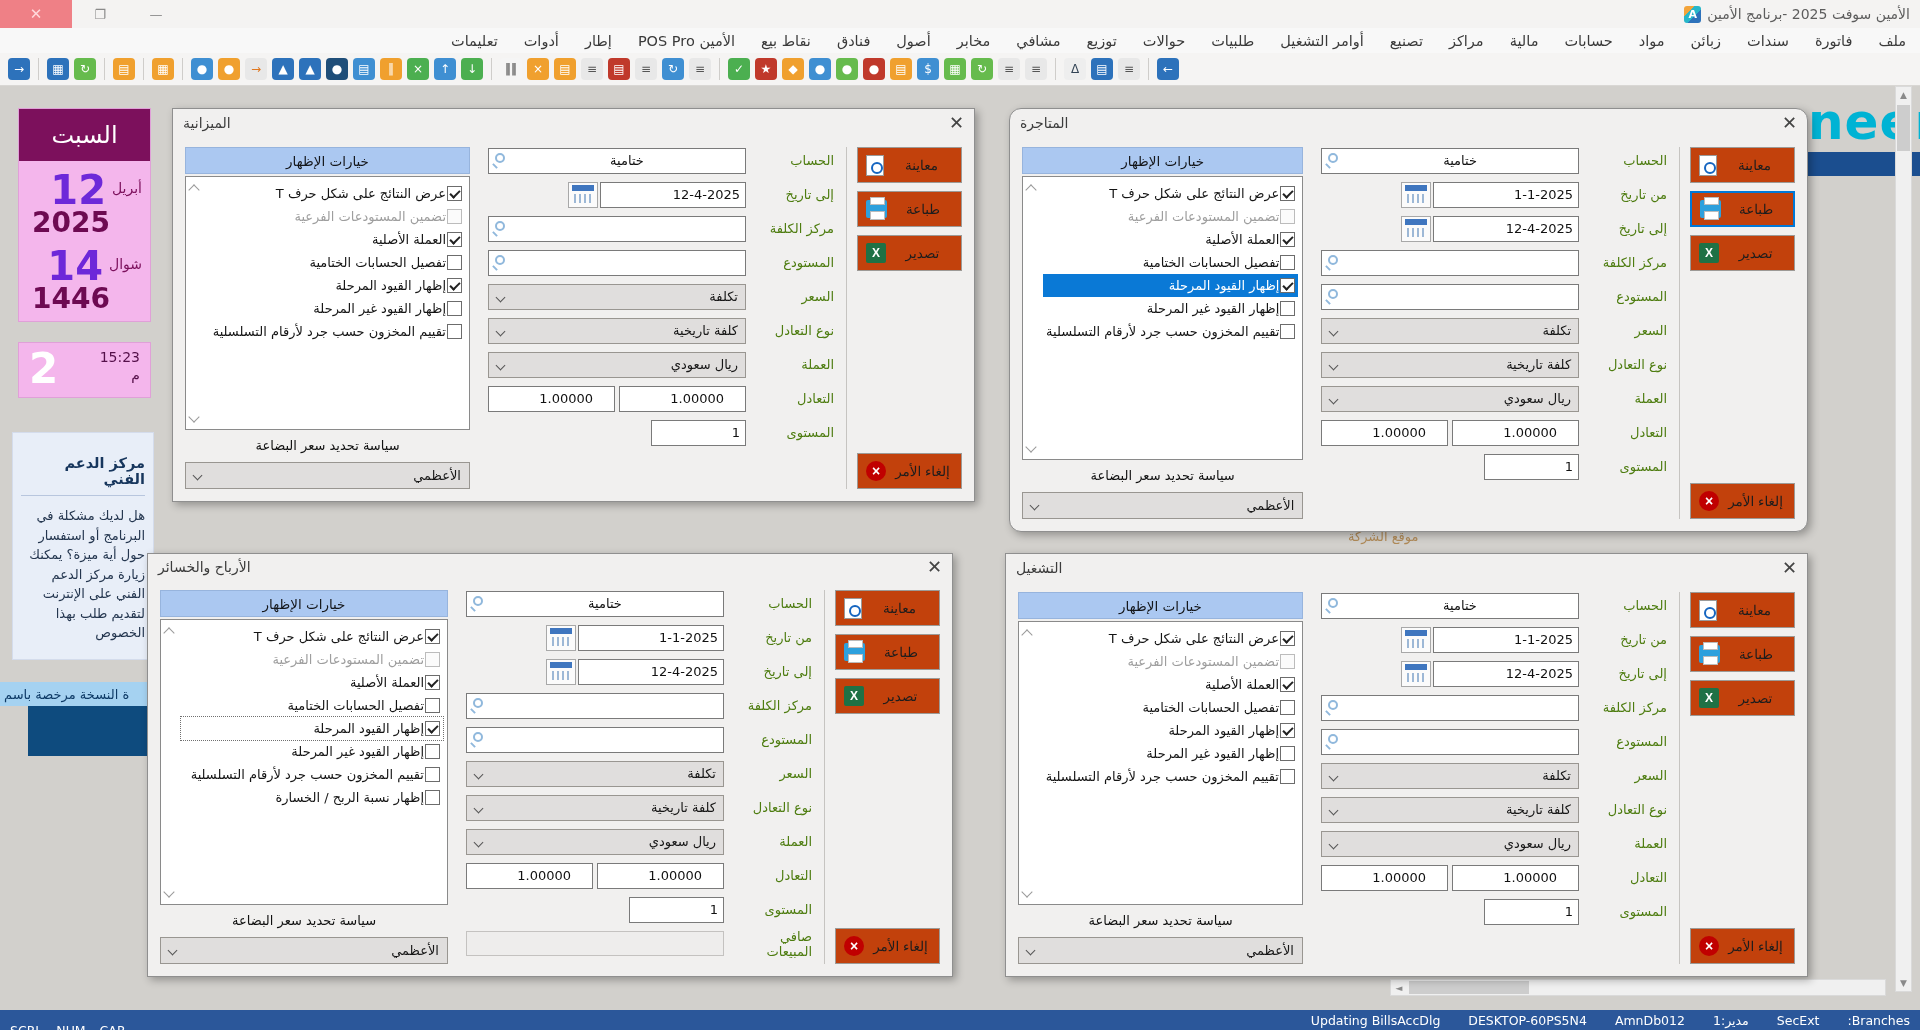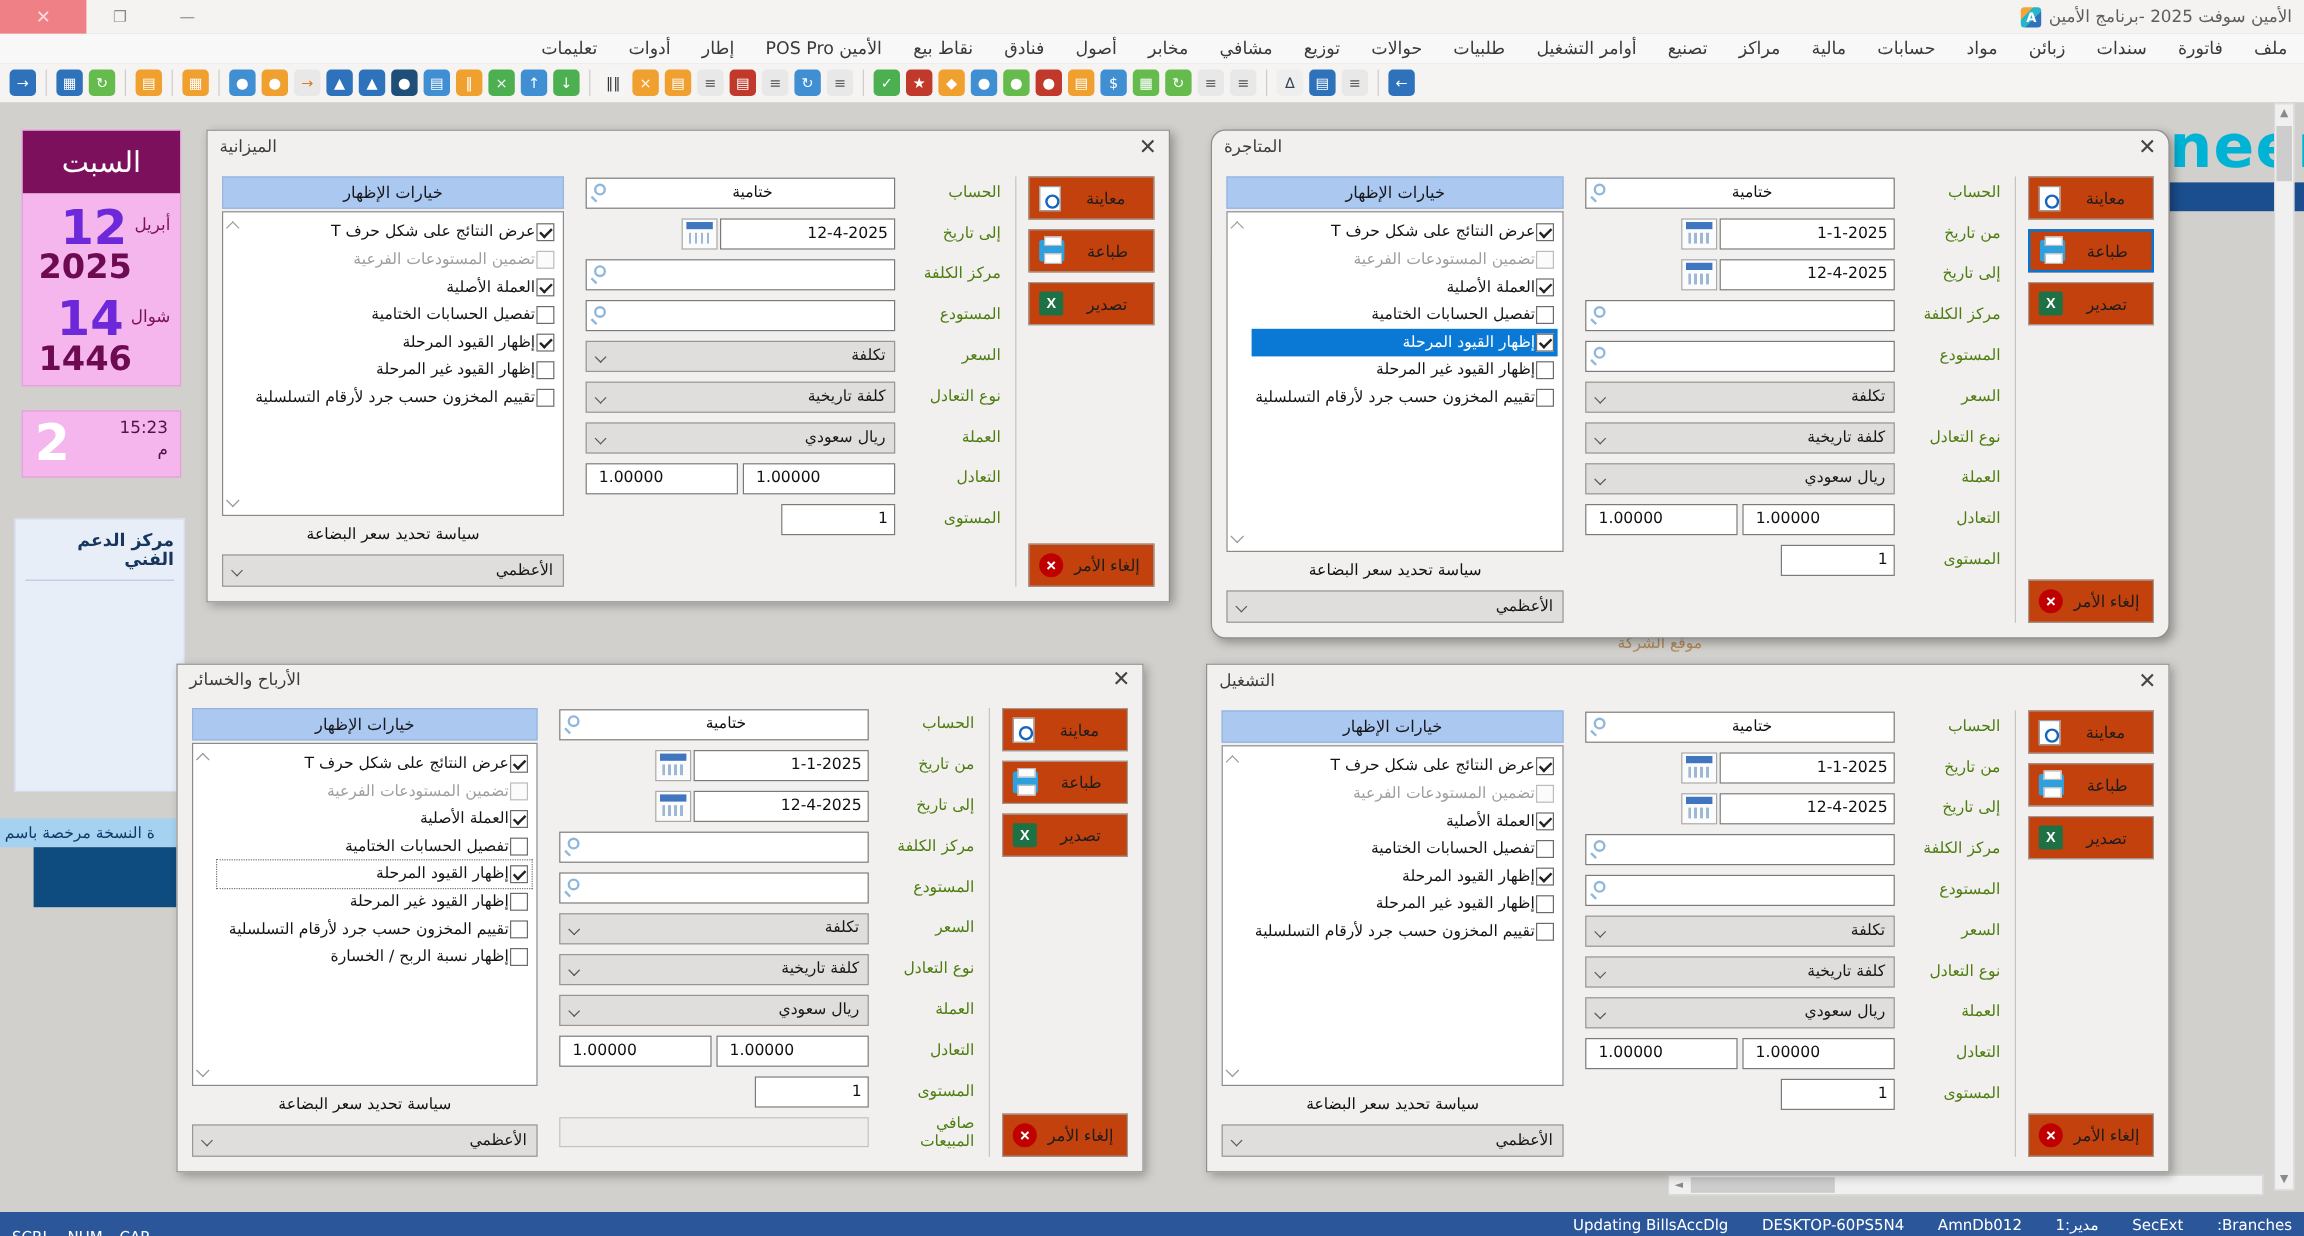--- a/index.html
+++ b/index.html
@@ -55,21 +55,21 @@
   .date-block { display:flex; direction:rtl; align-items:flex-start; padding:10px 8px 0; }
   .date-block .m { color:#7c105c; font-size:14px; margin-top:9px; margin-left:6px; }
   .date-block .num { color:#6d28d9; font-size:40px; font-weight:bold; line-height:.95; }
   .year { direction:rtl; text-align:right; padding-left:6px; padding-right:40px; color:#6d0a52;
     font-size:28px; font-weight:bold; line-height:1; }
   .timebox { position:absolute; left:18px; top:256px; width:133px; height:56px; background:#f4b6ec;
     border:1px solid #e0a0d8; display:flex; direction:rtl; padding:5px 10px; }
   .timebox .tcol { display:flex; flex-direction:column; color:#55104a; font-size:14px; line-height:1.3; text-align:right; }
   .timebox .bignum { color:#fff; font-size:42px; font-weight:bold; margin-right:auto; line-height:1; }
   .support { position:absolute; left:12px; top:346px; width:142px; height:228px; background:#e8eef8;
-    border:1px solid #d4dcec; padding:10px 8px; direction:rtl; }
+    border:1px solid #d4dcec; padding:22px 8px; direction:rtl; }
   .support h3 { color:#17365d; font-size:14.5px; font-weight:bold; text-align:right; padding-bottom:8px;
     border-bottom:1px solid #b8c6de; margin-bottom:10px; }
   .support p { color:#24364f; font-size:13px; line-height:1.5; text-align:right; }
   .license-strip { position:absolute; left:0; top:596px; width:148px; height:24px; background:#a5d2f1;
     color:#0d3a66; font-size:13px; display:flex; align-items:center; justify-content:flex-end;
     padding-left:4px; overflow:hidden; direction:rtl; white-space:nowrap; }
   .license-box { position:absolute; left:28px; top:620px; width:156px; height:50px; background:#0e4b7e; }
 
   
   .dialog { position:absolute; background:#f1f0ef; border:1px solid #8f8f8f;
@@ -113,21 +113,21 @@
   .calbtn { width:30px; height:26px; background:#fbfbfb; border:1px solid #a8a8a8; margin-right:2px; position:relative; }
   .calbtn::before { content:""; position:absolute; top:2px; left:3px; right:3px; height:6px; background:#3f76bf; }
   .calbtn::after { content:""; position:absolute; left:5px; right:5px; top:11px; bottom:4px;
     background:repeating-linear-gradient(to right,#9db8d6 0 2px,transparent 2px 5px); }
   .dselect { width:258px; height:26px; background:#e0dedd; border:1px solid #999691; position:relative;
     display:flex; align-items:center; direction:rtl; padding:0 7px 0 22px; font-size:13px; color:#161616; }
   .chev { position:absolute; left:8px; top:9px; width:7px; height:7px; border-left:1.5px solid #565656;
     border-bottom:1.5px solid #565656; transform:rotate(-45deg); }
   .dualwrap { display:flex; direction:rtl; gap:4px; width:258px; }
   .ninput { width:127px; height:26px; border:1px solid #7a7a7a; background:#fff; font-size:13px;
-    font-family:inherit; direction:ltr; text-align:left; padding:0 10px; color:#111; }
+    font-family:inherit; direction:ltr; text-align:right; padding:0 21px; color:#111; }
   .sinput { width:95px; height:26px; border:1px solid #7a7a7a; background:#fff; font-size:13px;
     font-family:inherit; direction:ltr; text-align:right; padding:0 5px; color:#111; }
   .disfield { width:258px; height:25px; background:#eeedec; border:1px solid #c4c2c0; }
 
   .optcol { flex:1; display:flex; flex-direction:column; }
   .opt-head { height:27px; background:#abc8f1; border:1px solid #97b4dd; font-size:13.5px; color:#14161a;
     display:flex; align-items:center; justify-content:center; margin-bottom:2px; }
   .opt-list { flex:1; background:#fff; border:1px solid #8a8a8a; position:relative; padding:5px 4px 5px 20px; }
   .opt-row { display:flex; direction:rtl; align-items:center; gap:1px; height:23px; padding:0 3px; }
   .opt-row.selected { background:#0a79d6; }
@@ -276,20 +276,21 @@
   <div class="timebox">
     <div class="tcol">
       <span style="direction:ltr">15:23</span>
       <span>م</span>
     </div>
     <div class="bignum">2</div>
   </div>
 
   <div class="support">
     <h3>مركز الدعم الفني</h3>
+    <p>هل لديك مشكلة في البرنامج أو استفسار حول أية ميزة؟ يمكنك زيارة مركز الدعم الفني على الإنترنت لتقديم طلب بهذا الخصوص</p>
   </div>
 
   <div class="license-strip">ة النسخة مرخصة باسم</div>
   <div class="license-box"></div>
 
 <div class="dialog" style="left: 172px; top: 22px; width: 803px; height: 394px;">
       <div class="dlg-title">
         <span>الميزانية</span>
         <span class="dlg-close">✕</span>
       </div>

